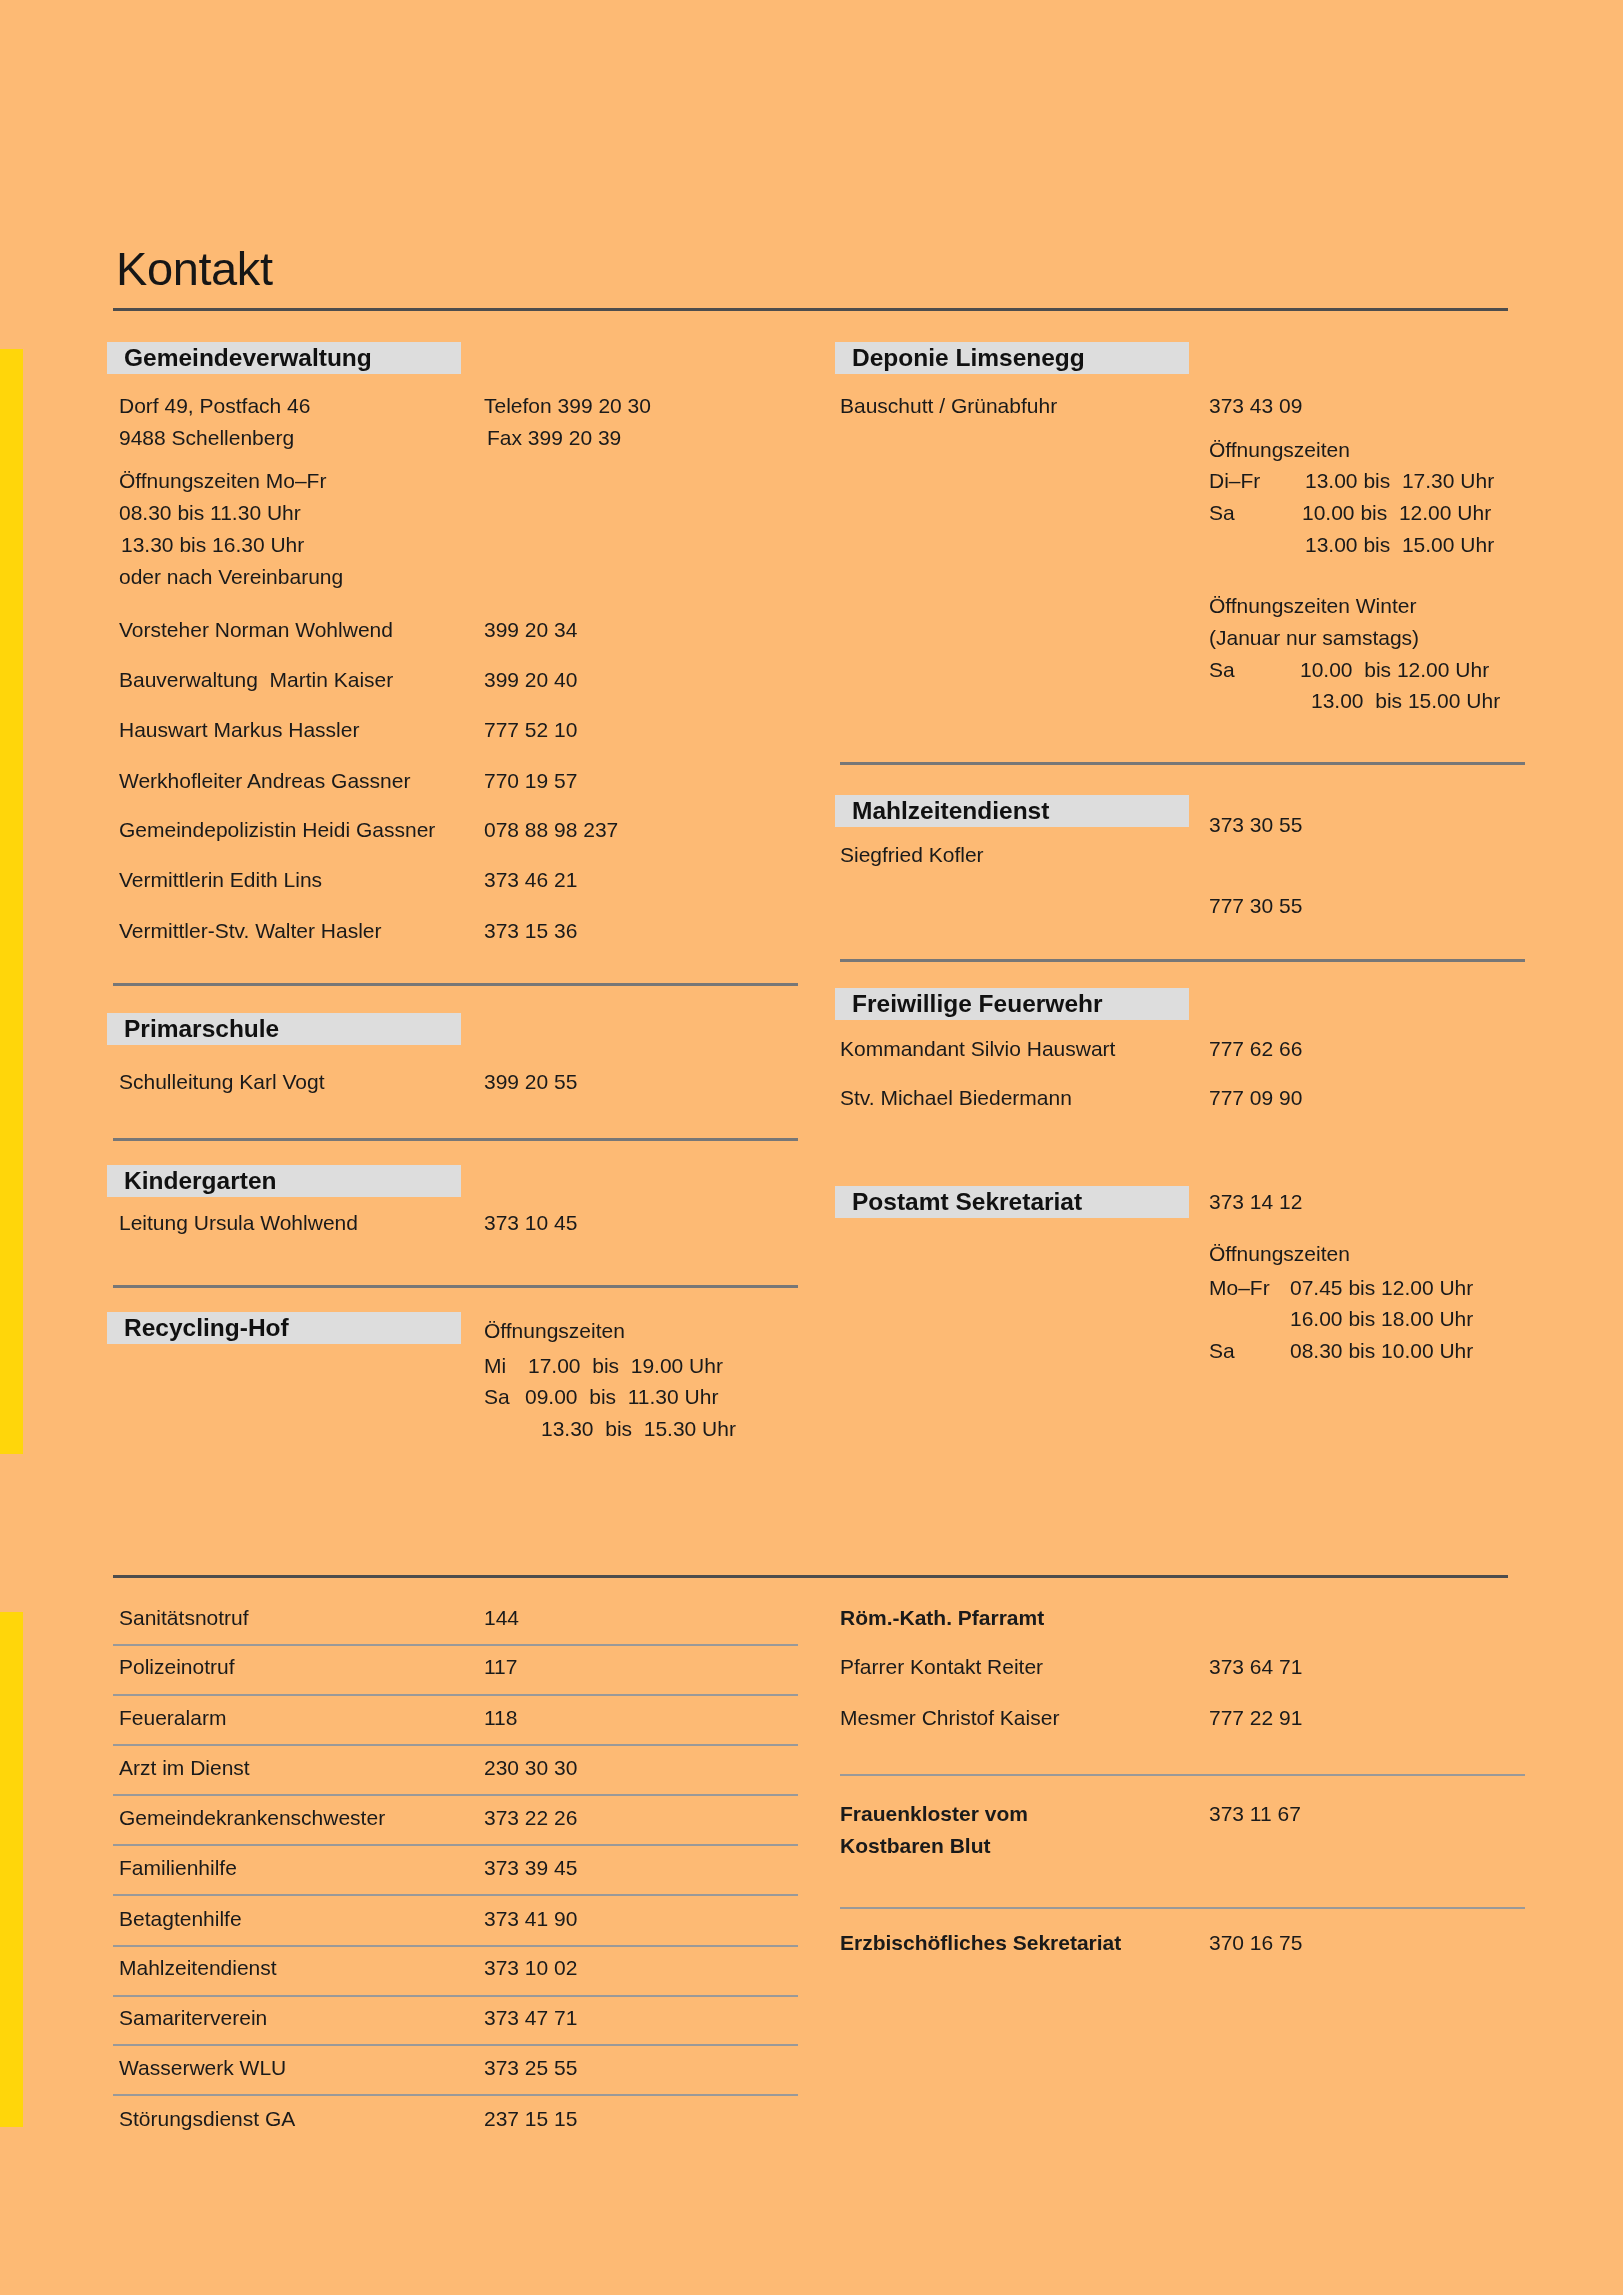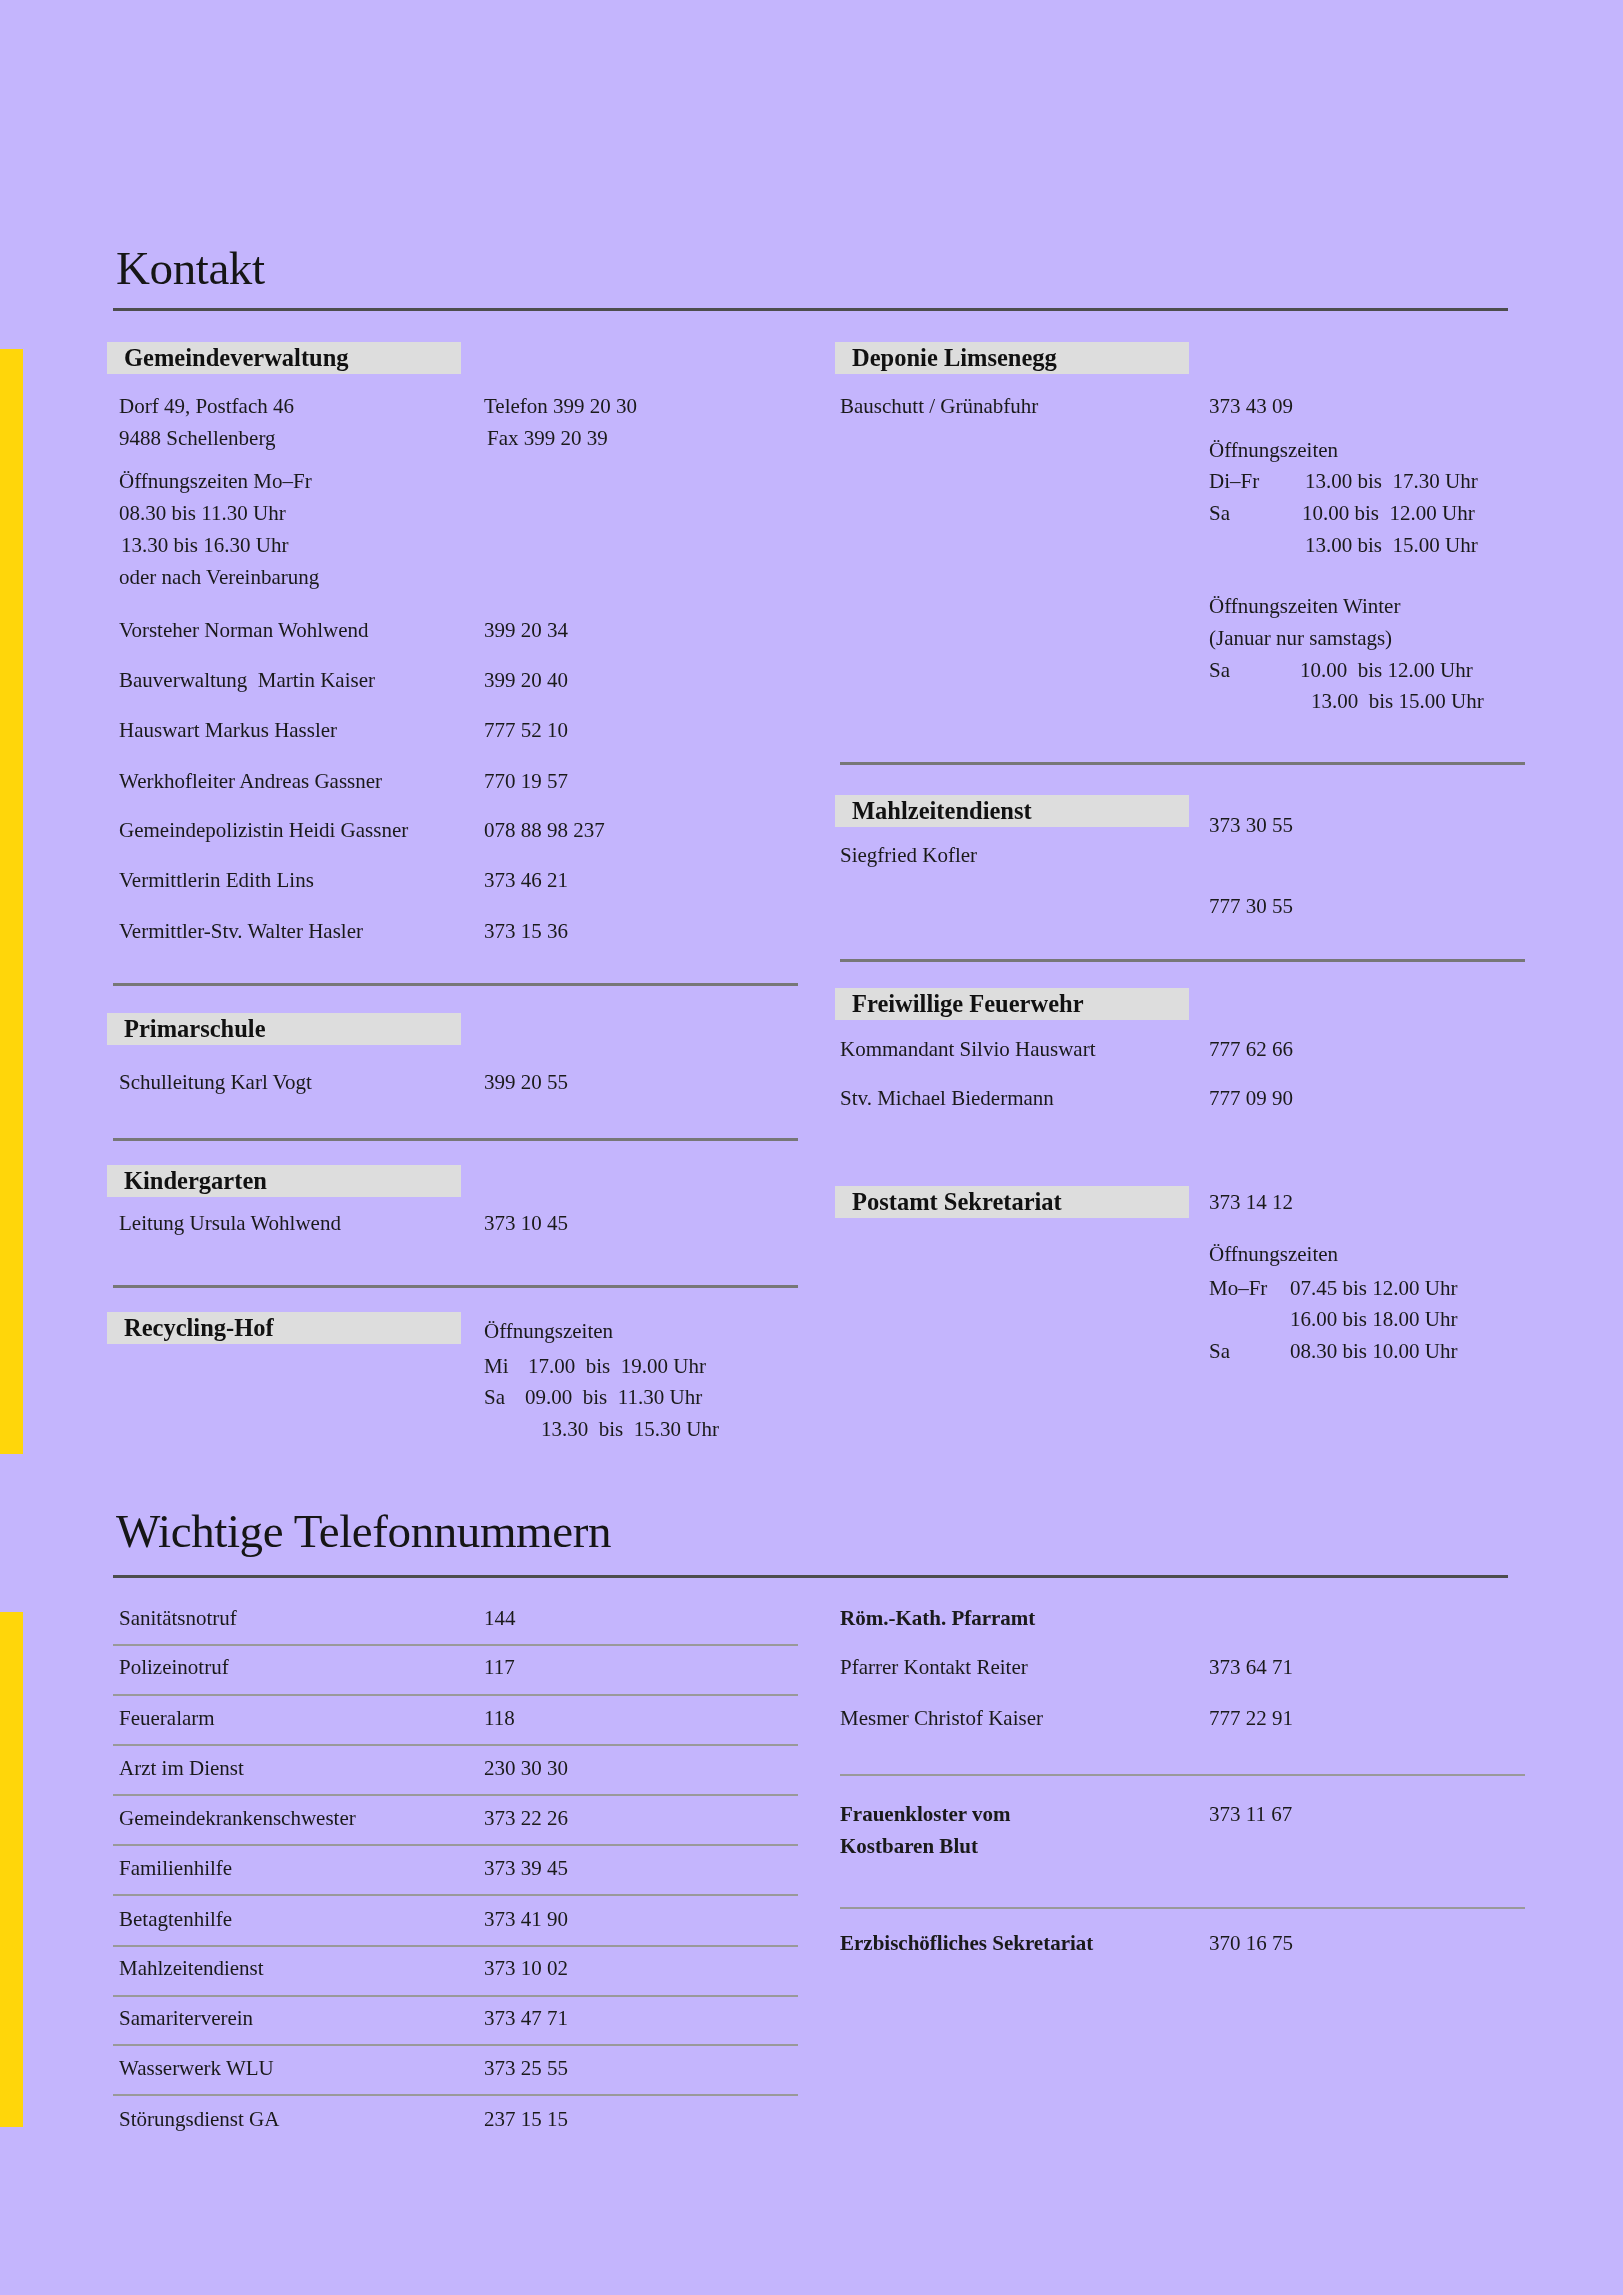--- a/index.html
+++ b/index.html
@@ -1,18 +1,18 @@
 <!DOCTYPE html>
 <html style="font-size:13.5px"><head>
 <meta charset="utf-8">
 <style>
   html,body { margin:0; padding:0; background:#ffffff; }
   .page {
-    position:relative; width:1623px; height:2295px; background:#c4b5fd;
-    font-family:Liberation Serif, serif; color:#1a1a1a;
+    position:relative; width:1623px; height:2295px; background:#fdba74;
+    font-family:Liberation Sans, sans-serif; color:#1a1a1a;
     overflow:hidden;
   }
   .ybar { position:absolute; left:0; width:23px; background:#ffd60a; }
   .h1 { position:absolute; font-size:47px; line-height:49px; font-weight:400; letter-spacing:-0.4px; white-space:pre; margin:0; color:#161616; }
   .box {
     position:absolute; width:354px; height:32px; background:#dddddd;
     font-weight:700; font-size:24.5px; line-height:32px; padding-left:17px;
     box-sizing:border-box; white-space:pre; color:#111;
   }
   .t  { position:absolute; font-size:21px; line-height:24px; white-space:pre; color:#1a1a1a; }
@@ -111,21 +111,20 @@
 
   <div class="box" style="left:835px;top:1186px">Postamt Sekretariat</div>
   <div class="t" style="left:1209px;top:1186px;line-height:32px">373 14 12</div>
   <div class="t" style="left:1209px;top:1242px">Öffnungszeiten</div>
   <div class="t" style="left:1209px;top:1276px">Mo–Fr</div>
   <div class="t" style="left:1290px;top:1276px">07.45 bis 12.00 Uhr</div>
   <div class="t" style="left:1290px;top:1307px">16.00 bis 18.00 Uhr</div>
   <div class="t" style="left:1209px;top:1339px">Sa</div>
   <div class="t" style="left:1290px;top:1339px">08.30 bis 10.00 Uhr</div>
 
-  <h1 class="h1" style="left:116px;top:1507px">Wichtige Telefonnummern</h1>
   <div class="rt" style="left:113px;top:1575px;width:1395px"></div>
 
   <div class="t" style="left:119px;top:1606px">Sanitätsnotruf</div>
   <div class="t" style="left:484px;top:1606px">144</div>
   <div class="rl" style="left:113px;top:1644px;width:685px"></div>
   <div class="t" style="left:119px;top:1655px">Polizeinotruf</div>
   <div class="t" style="left:484px;top:1655px">117</div>
   <div class="rl" style="left:113px;top:1694px;width:685px"></div>
   <div class="t" style="left:119px;top:1706px">Feueralarm</div>
   <div class="t" style="left:484px;top:1706px">118</div>

